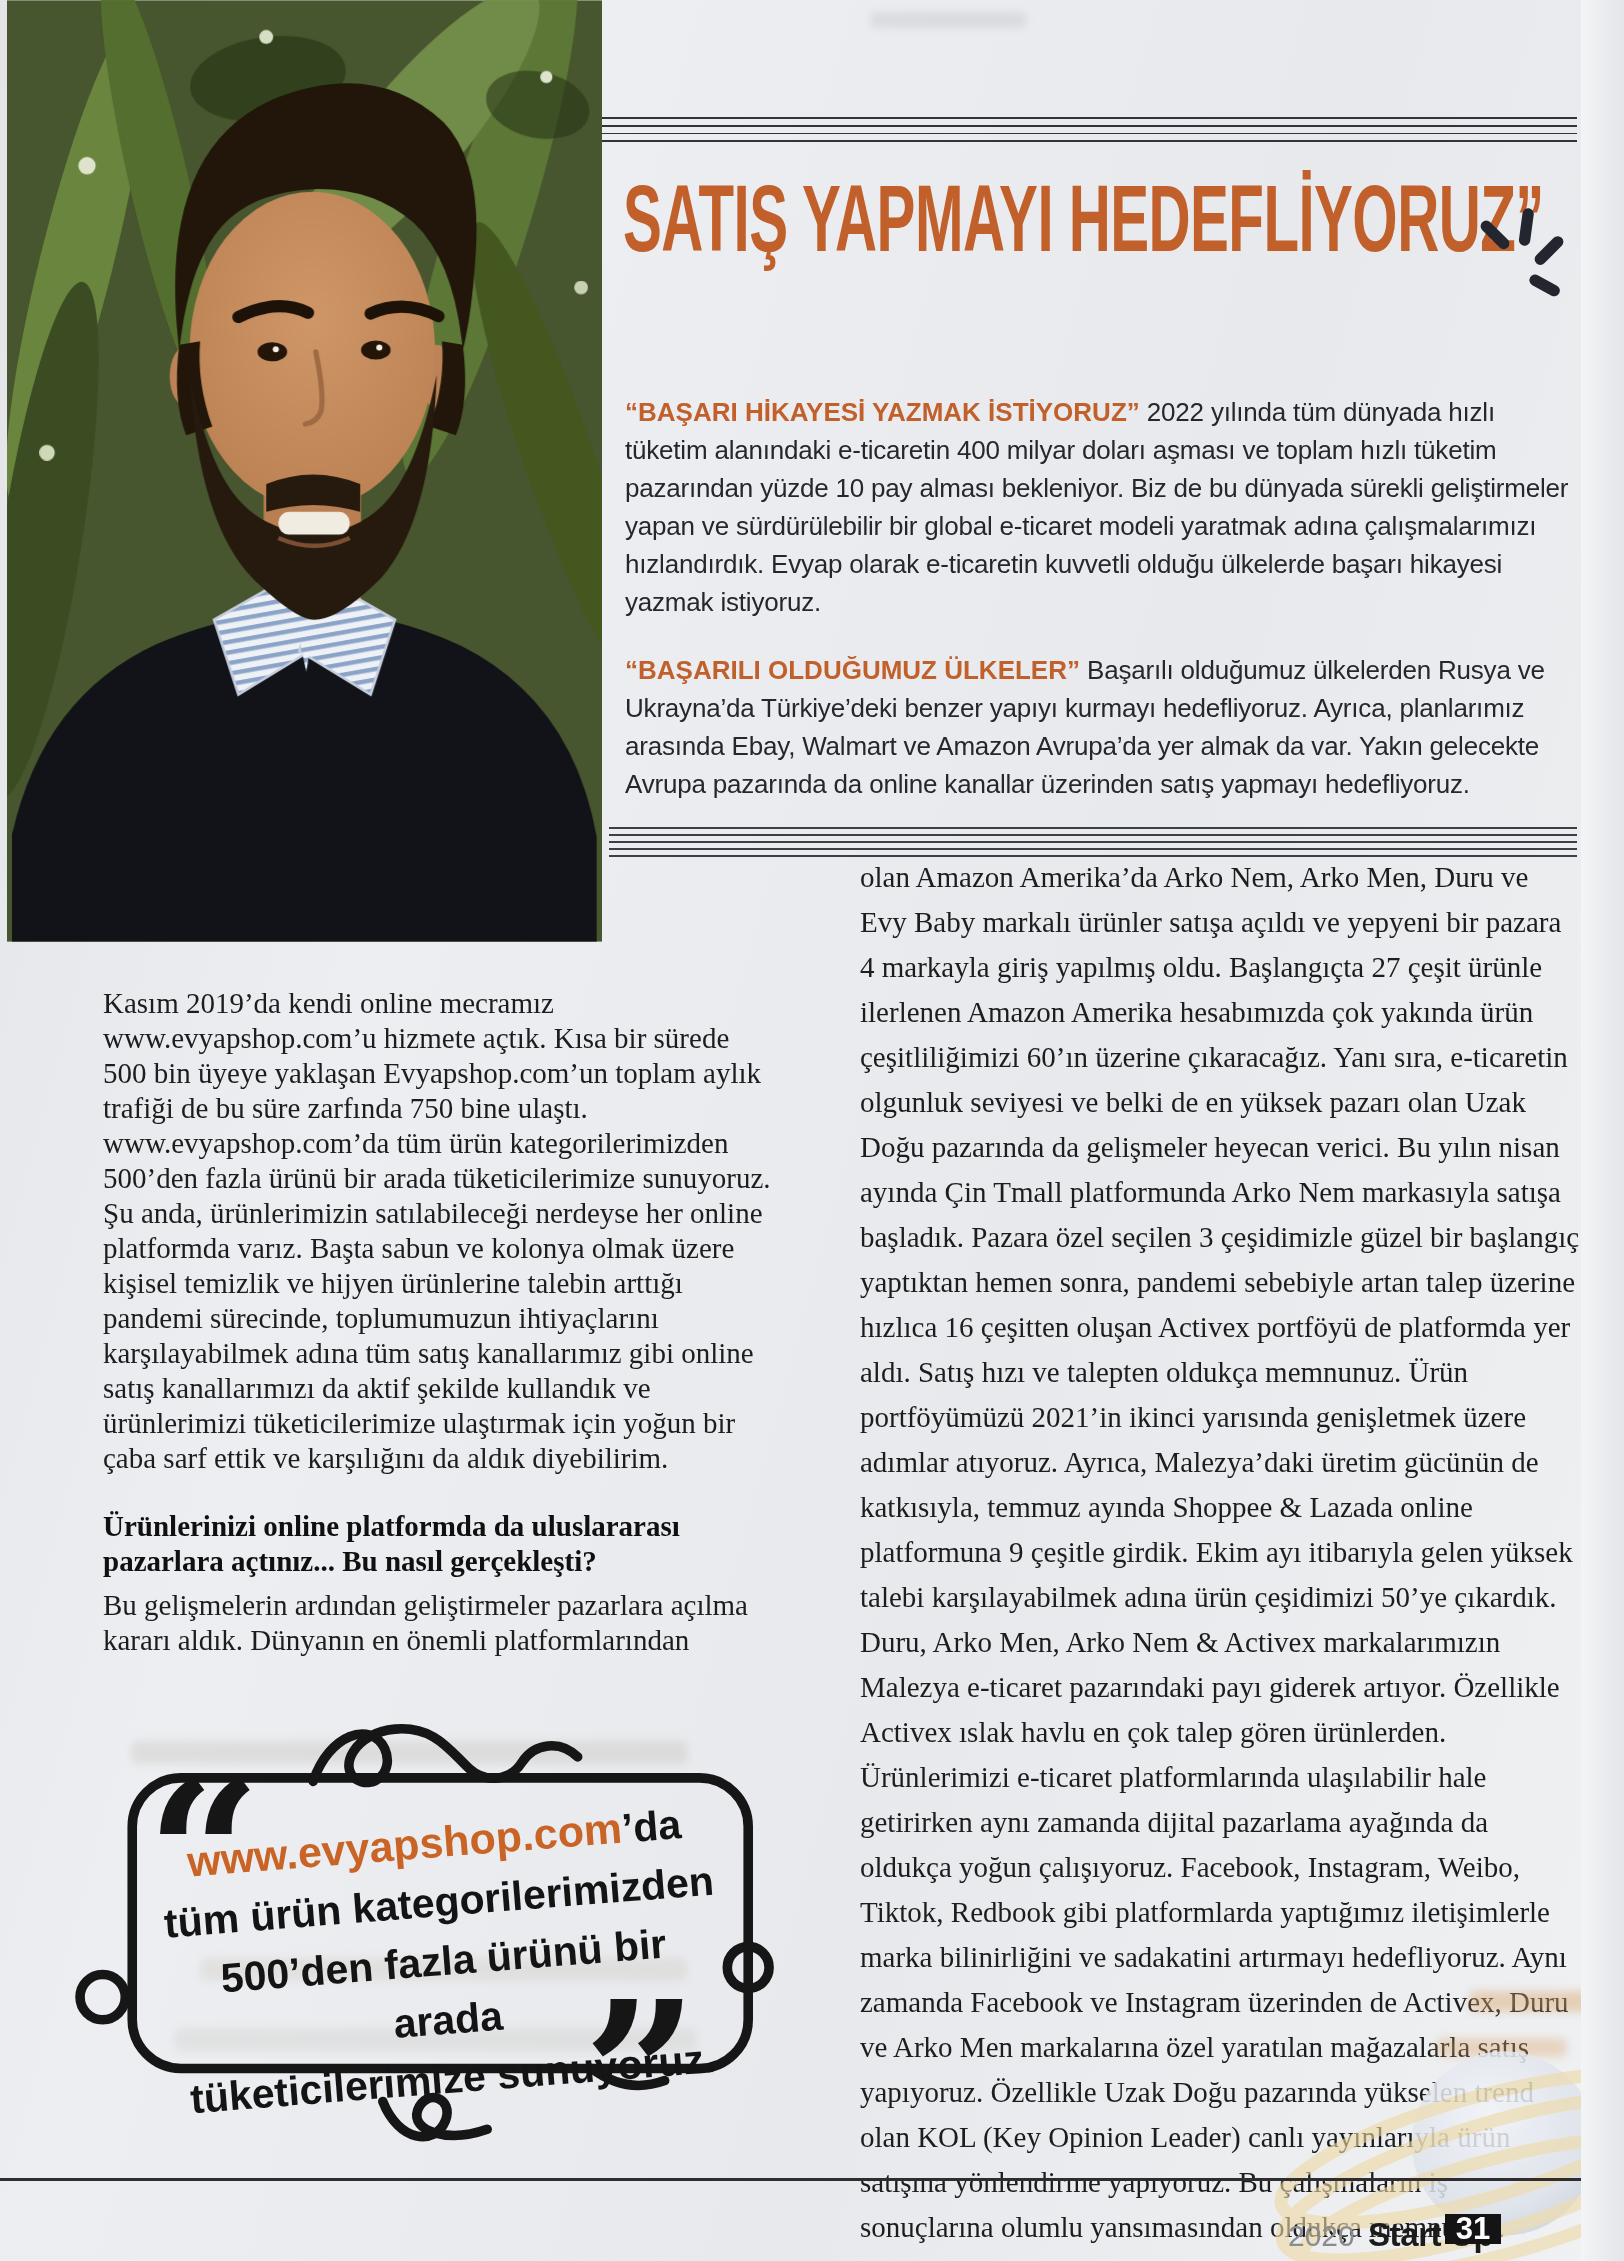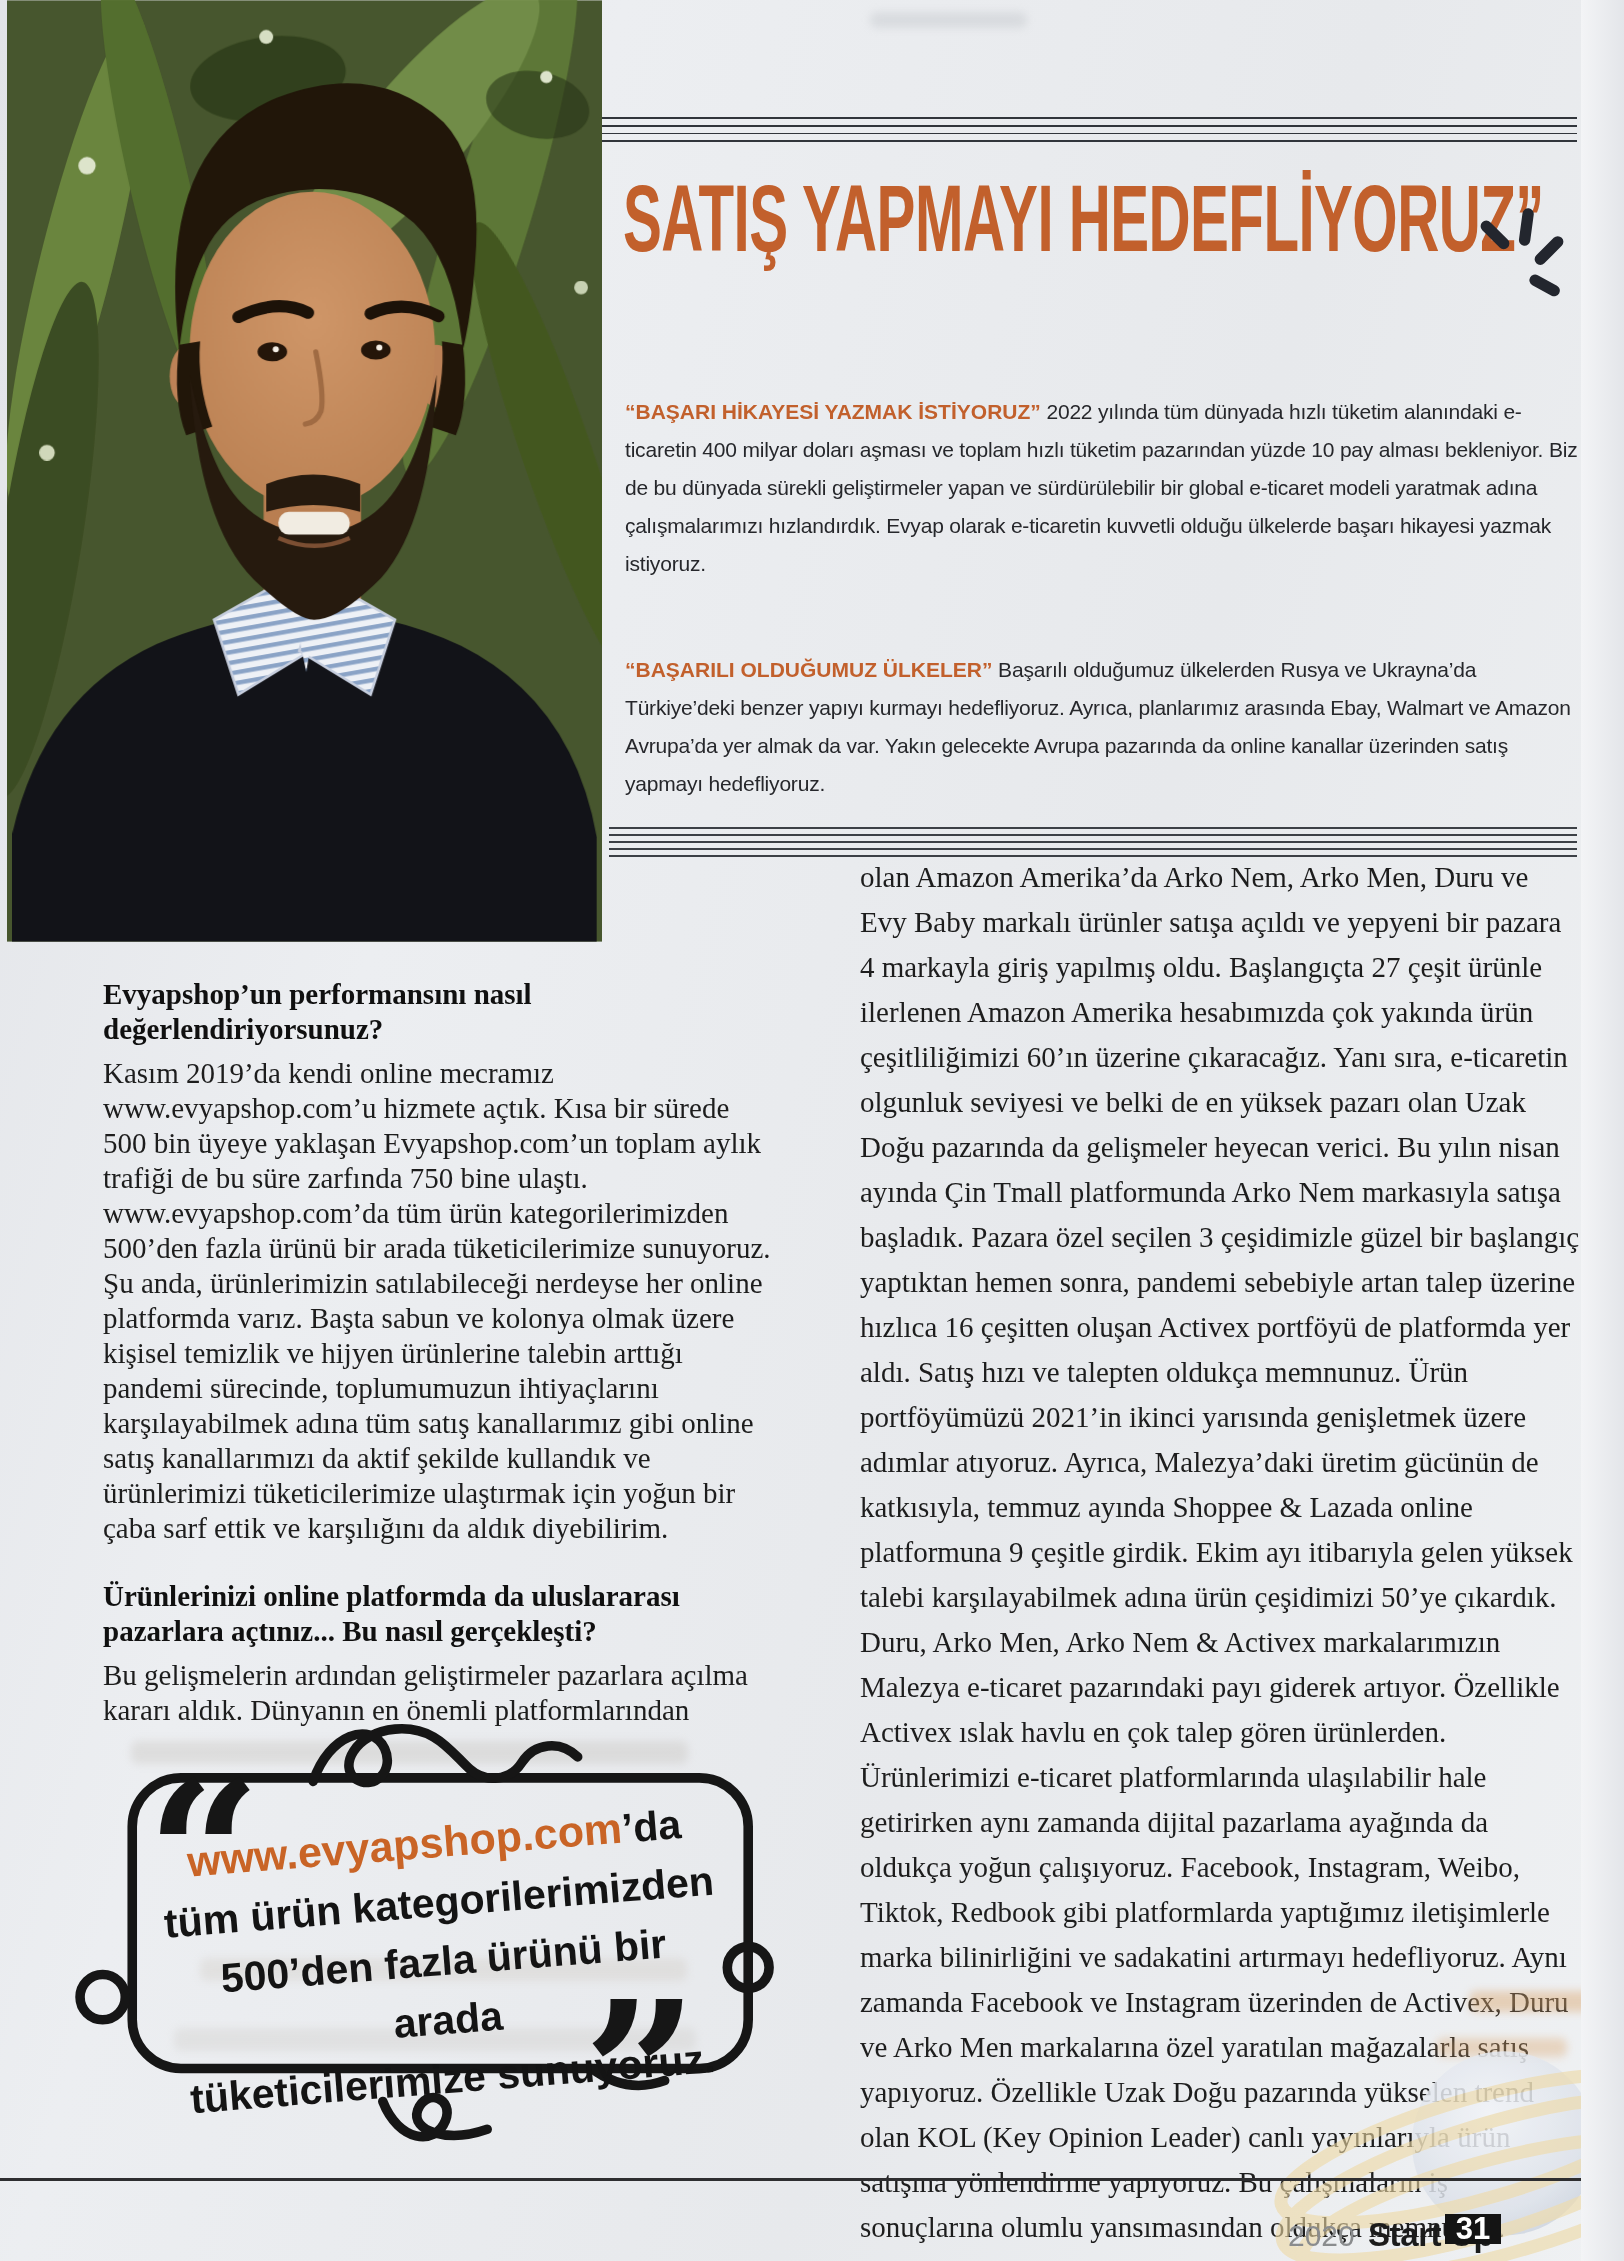--- a/index.html
+++ b/index.html
@@ -18,21 +18,21 @@
   .rules-bottom{left:609px;top:827px;width:968px;height:33px;
              background:repeating-linear-gradient(to bottom,#3c4046 0 1.7px,transparent 1.7px 7px);}
   .footer-rule{left:0;top:2178px;width:1624px;height:2.6px;background:#2e2e30;}
 
   
   .headline{left:623px;top:172px;width:984px;line-height:94px;
             font-weight:bold;color:#c2602c;font-size:94px;letter-spacing:-0.9px;}
   .cond{display:inline-block;transform:scaleX(.62);transform-origin:0 60%;white-space:nowrap;}
 
   
-  .intro{width:956px;font-size:21px;line-height:38px;color:#26272b;letter-spacing:-0.2px;}
+  .intro{width:956px;font-size:26px;line-height:38px;color:#26272b;letter-spacing:-0.2px;}
   .intro .lead{font-weight:bold;color:#c2602c;letter-spacing:0;}
   .intro-p1{left:625px;top:393px;}
   .intro-p2{left:625px;top:651px;}
 
   
   .serif{font-family:"Liberation Serif",serif;color:#1d1d1d;}
   .left-col{left:103px;top:977px;width:672px;font-size:29px;line-height:35px;}
   .right-col{left:860px;top:855px;width:721px;font-size:29px;line-height:45px;}
   .question{font-weight:bold;color:#101010;}
   .q2{margin-top:33px;}
@@ -155,21 +155,20 @@
   </div>
 
   <div class="abs intro intro-p1">
     <span class="lead">“BAŞARI HİKAYESİ YAZMAK İSTİYORUZ”</span><span> 2022 yılında tüm dünyada hızlı tüketim alanındaki e-ticaretin 400 milyar doları aşması ve toplam hızlı tüketim pazarından yüzde 10 pay alması bekleniyor. Biz de bu dünyada sürekli geliştirmeler yapan ve sürdürülebilir bir global e-ticaret modeli yaratmak adına çalışmalarımızı hızlandırdık. Evyap olarak e-ticaretin kuvvetli olduğu ülkelerde başarı hikayesi yazmak istiyoruz.</span>
   </div>
   <div class="abs intro intro-p2">
     <span class="lead">“BAŞARILI OLDUĞUMUZ ÜLKELER”</span><span> Başarılı olduğumuz ülkelerden Rusya ve Ukrayna’da Türkiye’deki benzer yapıyı kurmayı hedefliyoruz. Ayrıca, planlarımız arasında Ebay, Walmart ve Amazon Avrupa’da yer almak da var. Yakın gelecekte Avrupa pazarında da online kanallar üzerinden satış yapmayı hedefliyoruz.</span>
   </div>
 
   <div class="abs serif left-col">
-    <div class="question">Evyapshop’un performansını nasıl değerlendiriyorsunuz?</div>
     <div class="answer">Kasım 2019’da kendi online mecramız www.evyapshop.com’u hizmete açtık. Kısa bir sürede 500 bin üyeye yaklaşan Evyapshop.com’un toplam aylık trafiği de bu süre zarfında 750 bine ulaştı. www.evyapshop.com’da tüm ürün kategorilerimizden 500’den fazla ürünü bir arada tüketicilerimize sunuyoruz. Şu anda, ürünlerimizin satılabileceği nerdeyse her online platformda varız. Başta sabun ve kolonya olmak üzere kişisel temizlik ve hijyen ürünlerine talebin arttığı pandemi sürecinde, toplumumuzun ihtiyaçlarını karşılayabilmek adına tüm satış kanallarımız gibi online satış kanallarımızı da aktif şekilde kullandık ve ürünlerimizi tüketicilerimize ulaştırmak için yoğun bir çaba sarf ettik ve karşılığını da aldık diyebilirim.</div>
     <div class="question q2">Ürünlerinizi online platformda da uluslararası pazarlara açtınız... Bu nasıl gerçekleşti?</div>
     <div class="answer">Bu gelişmelerin ardından geliştirmeler pazarlara açılma kararı aldık. Dünyanın en önemli platformlarından</div>
   </div>
 
   <div class="abs serif right-col">olan Amazon Amerika’da Arko Nem, Arko Men, Duru ve Evy Baby markalı ürünler satışa açıldı ve yepyeni bir pazara 4 markayla giriş yapılmış oldu. Başlangıçta 27 çeşit ürünle ilerlenen Amazon Amerika hesabımızda çok yakında ürün çeşitliliğimizi 60’ın üzerine çıkaracağız. Yanı sıra, e-ticaretin olgunluk seviyesi ve belki de en yüksek pazarı olan Uzak Doğu pazarında da gelişmeler heyecan verici. Bu yılın nisan ayında Çin Tmall platformunda Arko Nem markasıyla satışa başladık. Pazara özel seçilen 3 çeşidimizle güzel bir başlangıç yaptıktan hemen sonra, pandemi sebebiyle artan talep üzerine hızlıca 16 çeşitten oluşan Activex portföyü de platformda yer aldı. Satış hızı ve talepten oldukça memnunuz. Ürün portföyümüzü 2021’in ikinci yarısında genişletmek üzere adımlar atıyoruz. Ayrıca, Malezya’daki üretim gücünün de katkısıyla, temmuz ayında Shoppee &amp; Lazada online platformuna 9 çeşitle girdik. Ekim ayı itibarıyla gelen yüksek talebi karşılayabilmek adına ürün çeşidimizi 50’ye çıkardık. Duru, Arko Men, Arko Nem &amp; Activex markalarımızın Malezya e-ticaret pazarındaki payı giderek artıyor. Özellikle Activex ıslak havlu en çok talep gören ürünlerden. Ürünlerimizi e-ticaret platformlarında ulaşılabilir hale getirirken aynı zamanda dijital pazarlama ayağında da oldukça yoğun çalışıyoruz. Facebook, Instagram, Weibo, Tiktok, Redbook gibi platformlarda yaptığımız iletişimlerle marka bilinirliğini ve sadakatini artırmayı hedefliyoruz. Aynı zamanda Facebook ve Instagram üzerinden de Activex, Duru ve Arko Men markalarına özel yaratılan mağazalarla satış yapıyoruz. Özellikle Uzak Doğu pazarında yükselen trend olan KOL (Key Opinion Leader) canlı yayınlarıyla ürün satışına yönlendirme yapıyoruz. Bu çalışmaların iş sonuçlarına olumlu yansımasından oldukça memnunuz.</div>
 
   <div class="ghost" style="left:870px;top:12.2px;width:157px;height:15.7px;background:#b9bdc2;opacity:.35;"></div>
   <div class="ghost" style="left:131px;top:1741px;width:557px;height:22.6px;background:#b9b4ac;opacity:.28;"></div>
   <div class="ghost" style="left:200px;top:1958px;width:487px;height:22.6px;background:#c0b6a8;opacity:.22;"></div>

